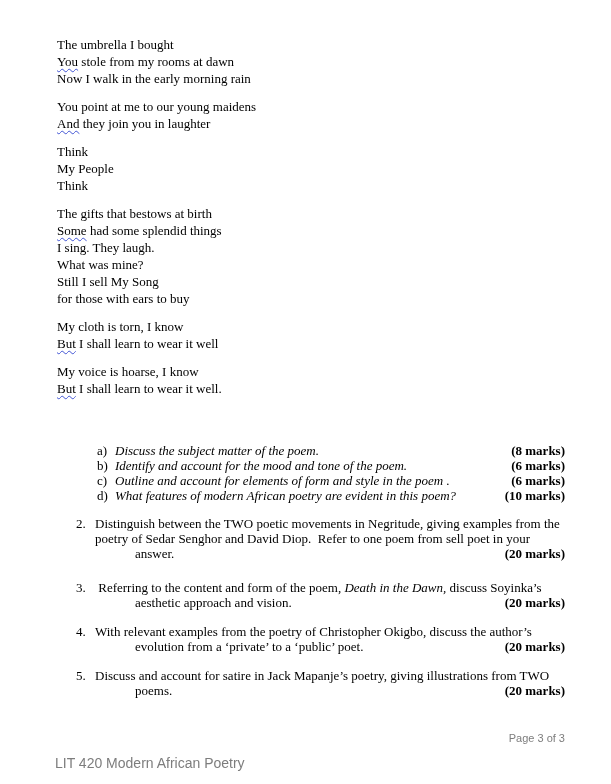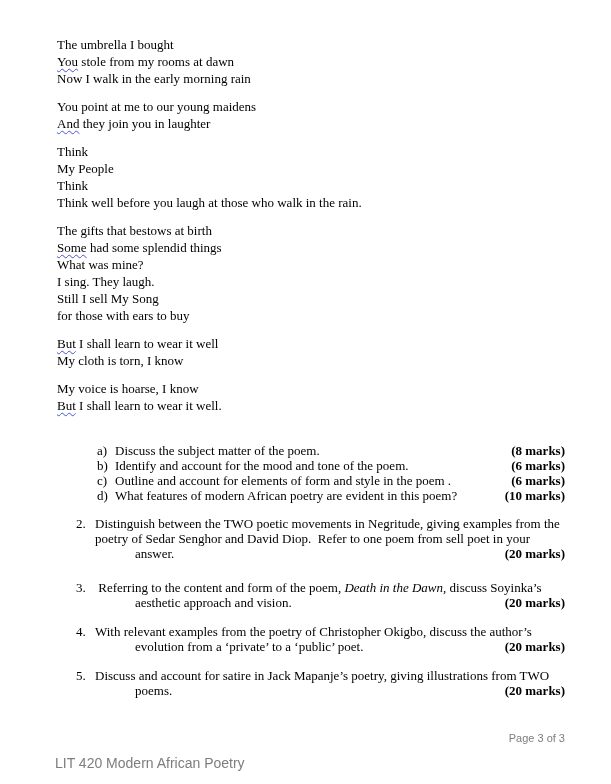--- a/index.html
+++ b/index.html
@@ -40,21 +40,21 @@
   
   .subq-list {
     position: absolute;
     left: 97px;
     top: 443px;
     right: 46px;
     line-height: 15px;
   }
   .subq-row { display: flex; }
   .subq-label { width: 18px; flex: none; }
-  .subq-text { white-space: pre-wrap; }
+  .subq-text { white-space: pre-wrap; font-style: italic; }
   .marks { margin-left: auto; font-weight: bold; white-space: pre; padding-left: 8px; }
   
   .question-list {
     position: absolute;
     left: 76px;
     top: 516px;
     right: 46px;
     line-height: 15px;
   }
   .question { display: flex; margin-bottom: 14px; }
@@ -94,33 +94,32 @@
         <div class="poem-line"><span>Now I walk in the early morning rain</span></div>
       </div>
       <div class="stanza">
         <div class="poem-line"><span>You point at me to our young maidens</span></div>
         <div class="poem-line"><span class="squiggle">And</span><span> they join you in laughter</span></div>
       </div>
       <div class="stanza">
         <div class="poem-line"><span>Think</span></div>
         <div class="poem-line"><span>My People</span></div>
         <div class="poem-line"><span>Think</span></div>
-        <div class="poem-line"><span>Think well before you laugh at those who walk in the rain.</span></div>
       </div>
       <div class="stanza">
         <div class="poem-line"><span>The gifts that bestows at birth</span></div>
         <div class="poem-line"><span class="squiggle">Some</span><span> had some splendid things</span></div>
+        <div class="poem-line"><span>I sing. They laugh.</span></div>
         <div class="poem-line"><span>What was mine?</span></div>
-        <div class="poem-line"><span>I sing. They laugh.</span></div>
         <div class="poem-line"><span>Still I sell My Song</span></div>
         <div class="poem-line"><span>for those with ears to buy</span></div>
       </div>
       <div class="stanza">
+        <div class="poem-line"><span>My cloth is torn, I know</span></div>
         <div class="poem-line"><span class="squiggle">But</span><span> I shall learn to wear it well</span></div>
-        <div class="poem-line"><span>My cloth is torn, I know</span></div>
       </div>
       <div class="stanza">
         <div class="poem-line"><span>My voice is hoarse, I know</span></div>
         <div class="poem-line"><span class="squiggle">But</span><span> I shall learn to wear it well.</span></div>
       </div>
     </div>
   <div class="subq-list">
       <div class="subq-row">
         <span class="subq-label">a)</span>
         <span class="subq-text">Discuss the subject matter of the poem.</span>

